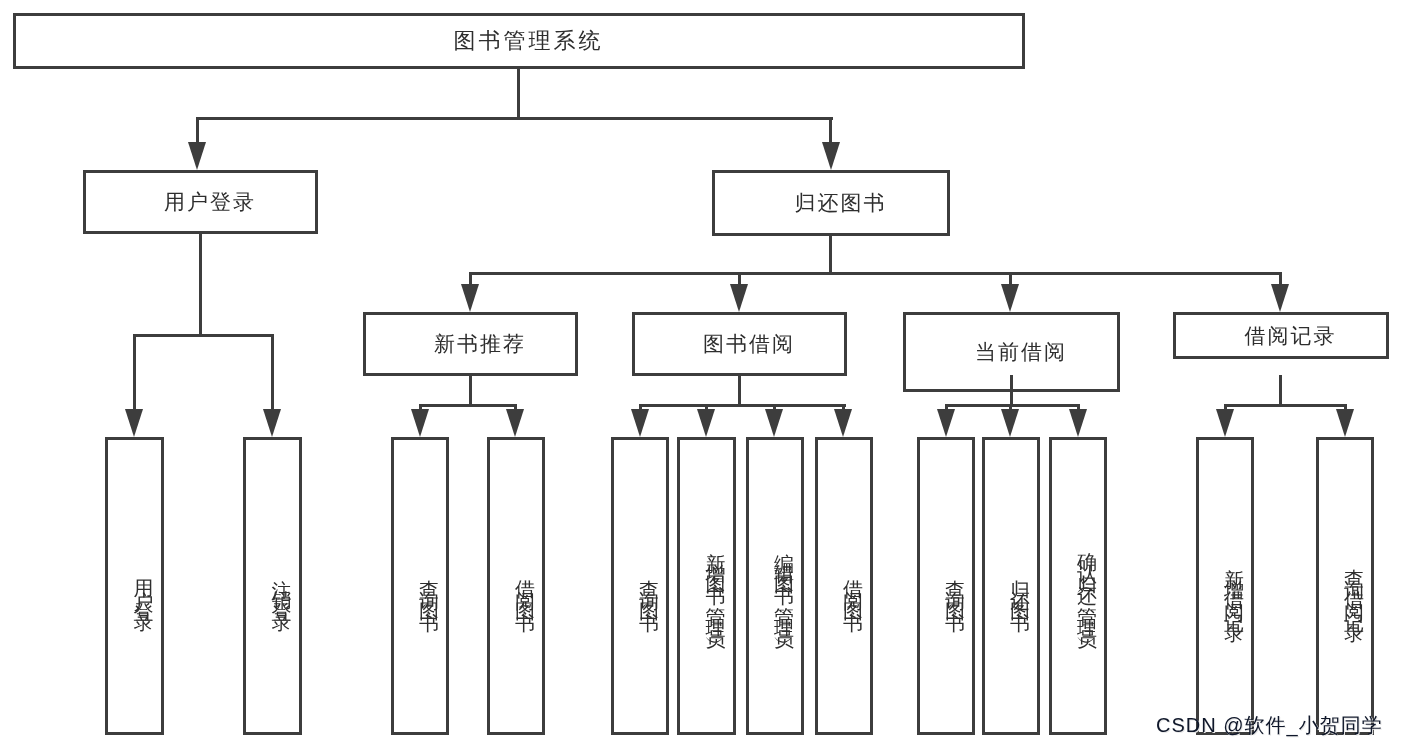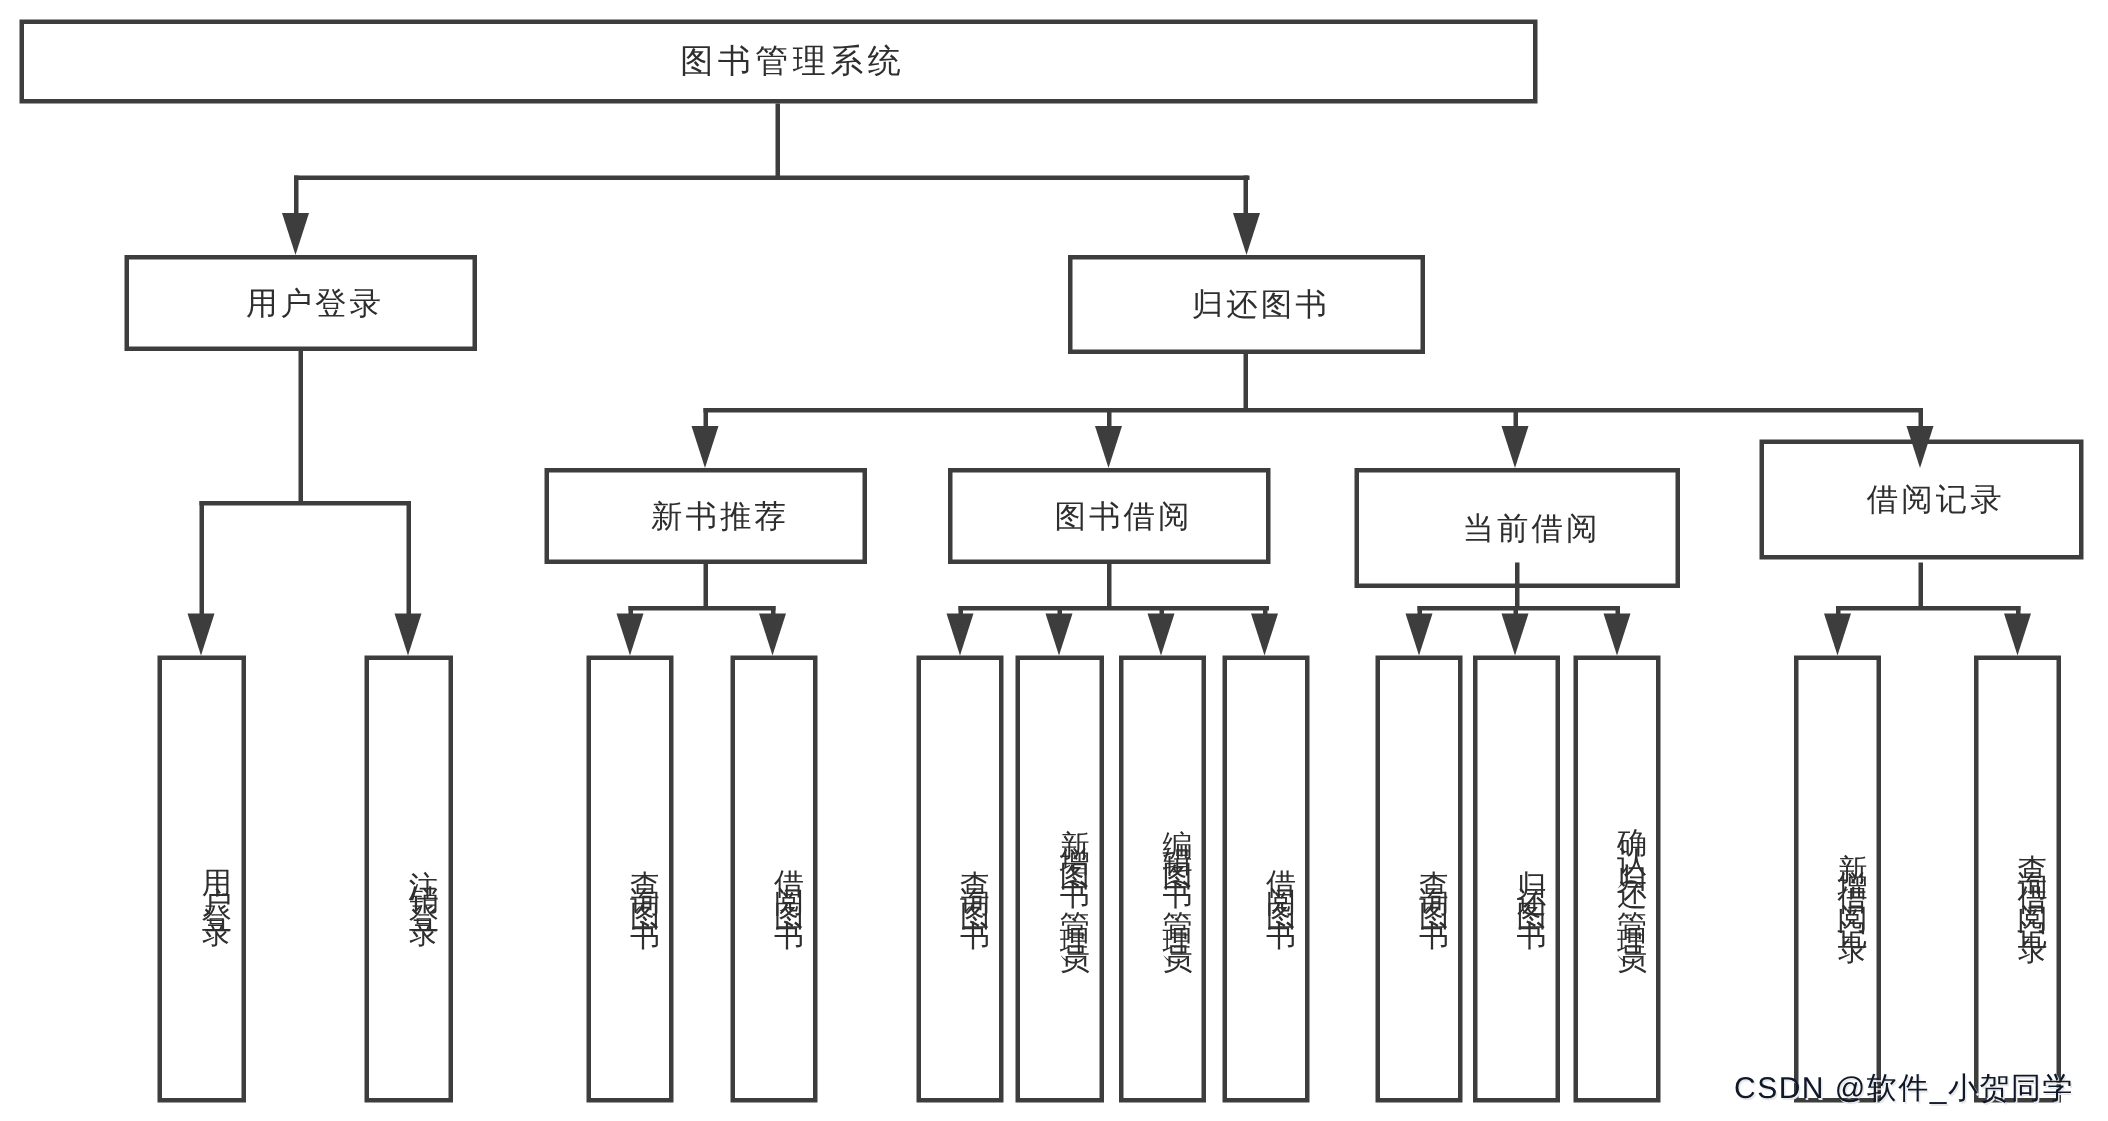--- a/index.html
+++ b/index.html
@@ -74,21 +74,21 @@
   </div>
 
   <div class="box hlabel" style="left:363px;top:312px;width:215px;height:64px">
     <span>新书推荐</span>
   </div>
 
   <div class="box hlabel" style="left:903px;top:312px;width:217px;height:80px">
     <span>当前借阅</span>
   </div>
 
-  <div class="box hlabel" style="left:1173px;top:293px;width:216px;height:80px">
+  <div class="box hlabel" style="left:1173px;top:312px;width:216px;height:47px">
     <span>借阅记录</span>
   </div>
 
   <div class="box leaf" style="left:105px;top:437px;width:59px;height:298px">
     <span class="vtext">用户登录</span>
   </div>
   <div class="box leaf" style="left:243px;top:437px;width:59px;height:298px">
     <span class="vtext">注销登录</span>
   </div>
 

